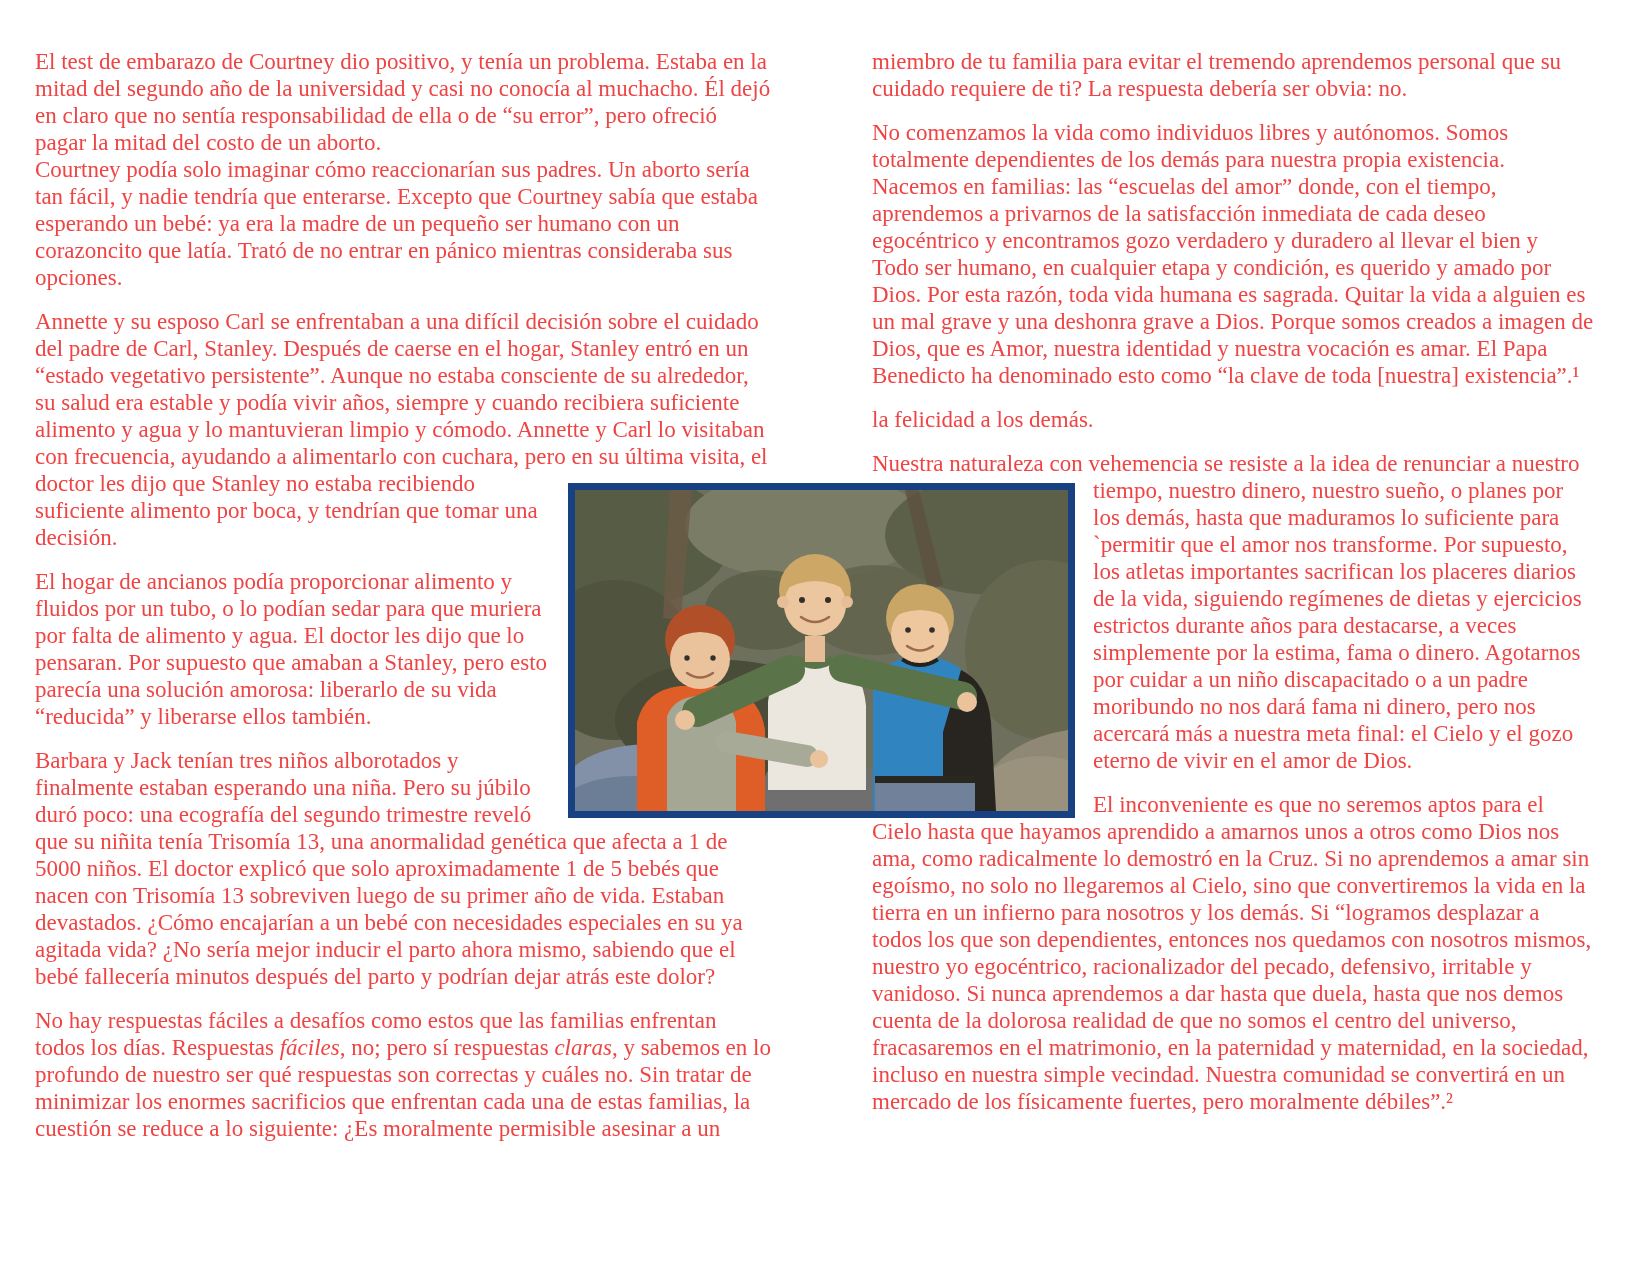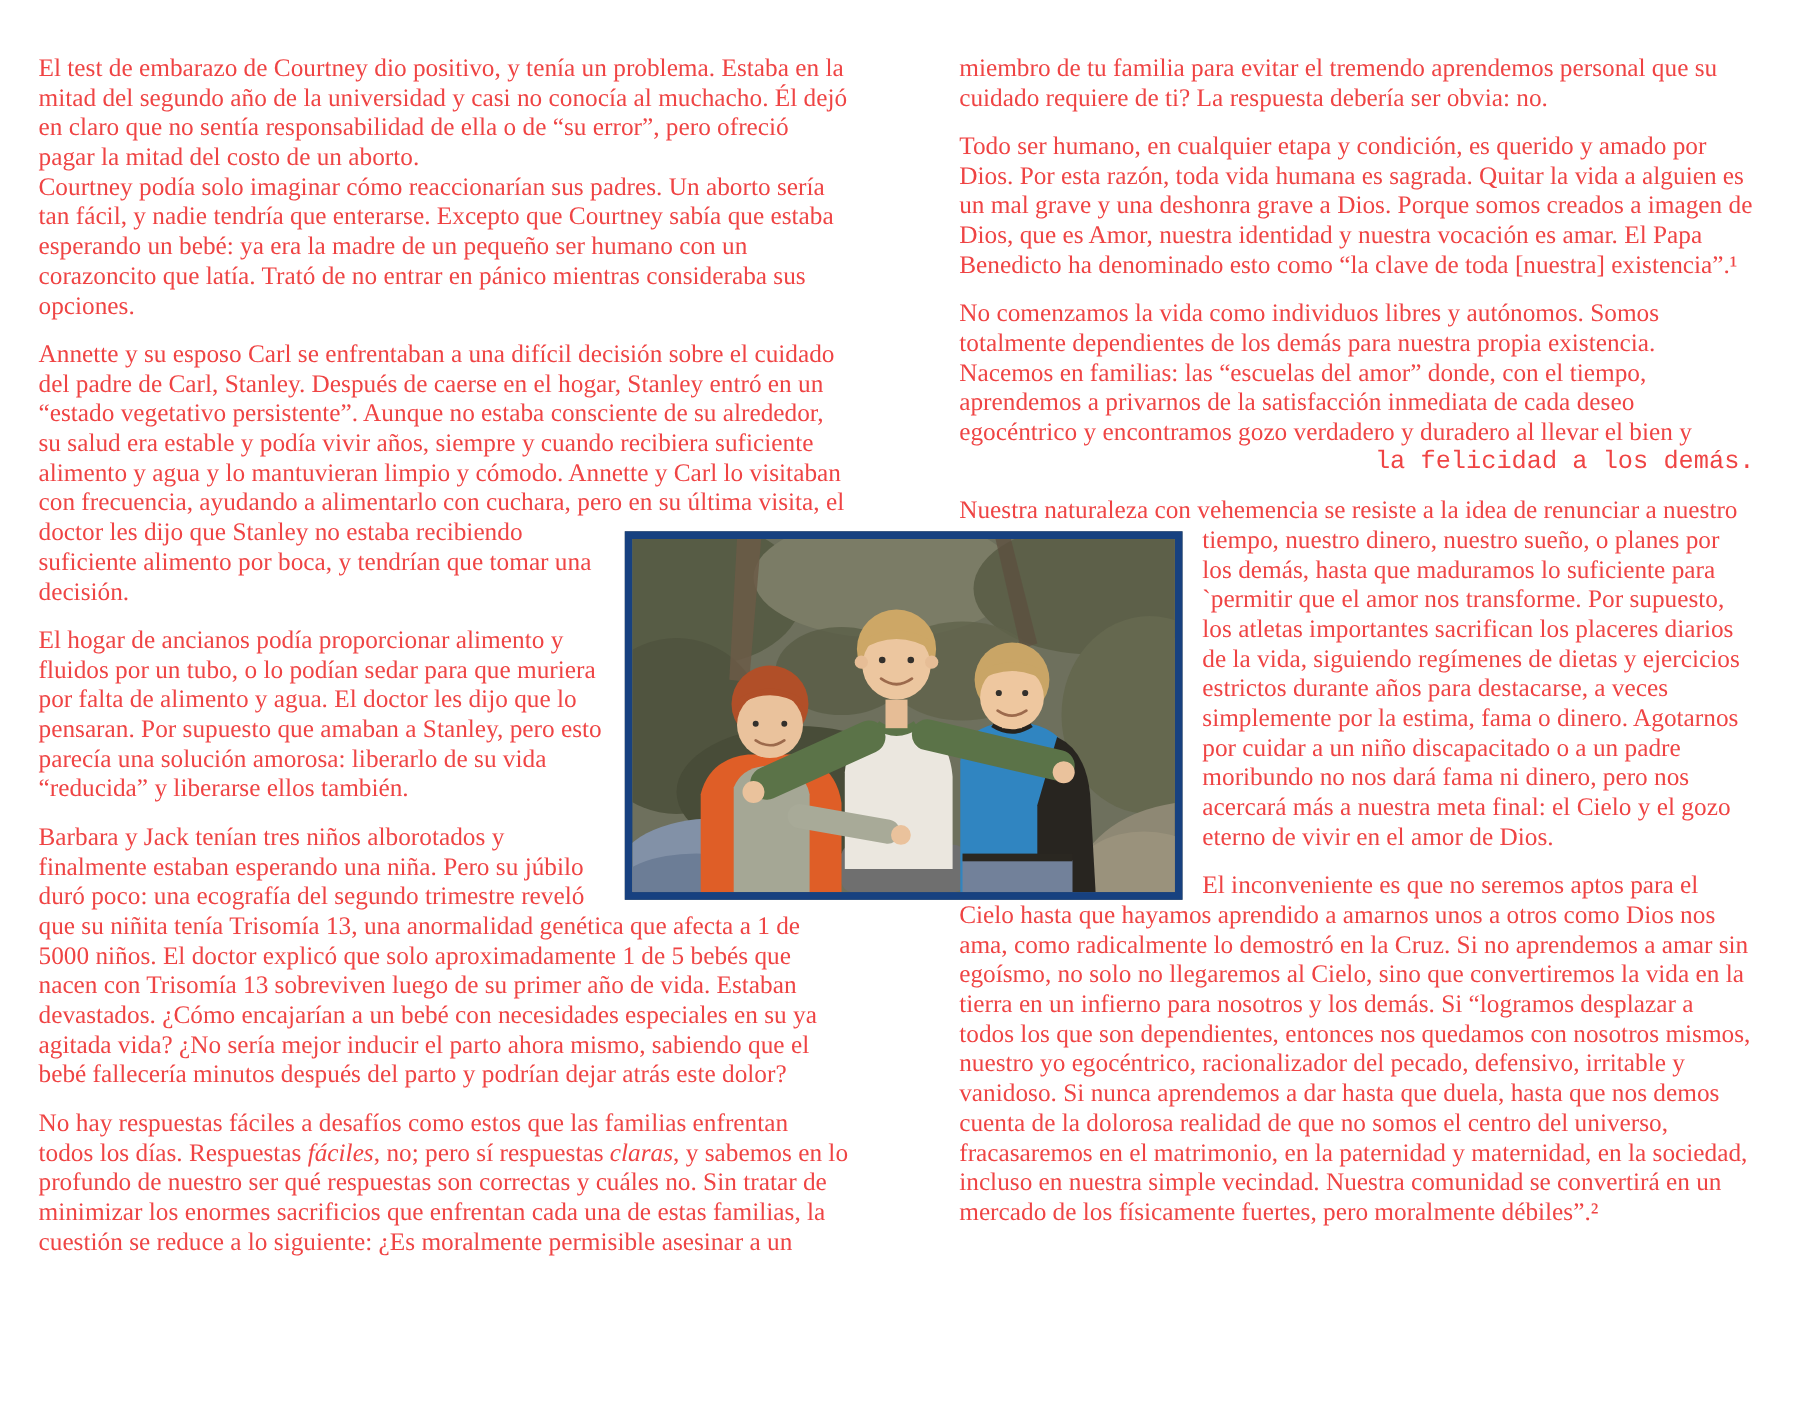--- a/index.html
+++ b/index.html
@@ -14,21 +14,21 @@
   }
   .col{
     position:absolute;top:48px;
     font-size:23px;line-height:27px;
     text-align:left;
   }
   .col-left{left:35px;width:737px;}
   .col-right{left:872px;width:723px;}
   .para{margin:0 0 17px 0;padding:0;}
   .para.no-gap{margin-bottom:0;}
-  .para.centered{text-align:right;font-family:Liberation Mono, monospace;}
+  .para.centered{text-align:left;}
   .para i{}
   
   .spacer-right{
     float:right;width:220px;height:770px;
     shape-outside:inset(425px 0 0 0);
   }
   .spacer-left{
     float:left;width:221px;height:770px;
     shape-outside:inset(435px 0 0 0);
   }
@@ -52,22 +52,22 @@
     <p class="para">Courtney podía solo imaginar cómo reaccionarían sus padres. Un aborto sería tan fácil, y nadie tendría que enterarse. Excepto que Courtney sabía que estaba esperando un bebé: ya era la madre de un pequeño ser humano con un corazoncito que latía. Trató de no entrar en pánico mientras consideraba sus opciones.</p>
     <p class="para">Annette y su esposo Carl se enfrentaban a una difícil decisión sobre el cuidado del padre de Carl, Stanley. Después de caerse en el hogar, Stanley entró en un “estado vegetativo persistente”. Aunque no estaba consciente de su alrededor, su salud era estable y podía vivir años, siempre y cuando recibiera suficiente alimento y agua y lo mantuvieran limpio y cómodo. Annette y Carl lo visitaban con frecuencia, ayudando a alimentarlo con cuchara, pero en su última visita, el doctor les dijo que Stanley no estaba recibiendo suficiente alimento por boca, y tendrían que tomar una decisión.</p>
     <p class="para">El hogar de ancianos podía proporcionar alimento y fluidos por un tubo, o lo podían sedar para que muriera por falta de alimento y agua. El doctor les dijo que lo pensaran. Por supuesto que amaban a Stanley, pero esto parecía una solución amorosa: liberarlo de su vida “reducida” y liberarse ellos también.</p>
     <p class="para">Barbara y Jack tenían tres niños alborotados y finalmente estaban esperando una niña. Pero su júbilo duró poco: una ecografía del segundo trimestre reveló que su niñita tenía Trisomía 13, una anormalidad genética que afecta a 1 de 5000 niños. El doctor explicó que solo aproximadamente 1 de 5 bebés que nacen con Trisomía 13 sobreviven luego de su primer año de vida. Estaban devastados. ¿Cómo encajarían a un bebé con necesidades especiales en su ya agitada vida? ¿No sería mejor inducir el parto ahora mismo, sabiendo que el bebé fallecería minutos después del parto y podrían dejar atrás este dolor?</p>
     <p class="para"><span>No hay respuestas fáciles a desafíos como estos que las familias enfrentan todos los días. Respuestas </span><i>fáciles</i><span>, no; pero sí respuestas </span><i>claras</i><span>, y sabemos en lo profundo de nuestro ser qué respuestas son correctas y cuáles no. Sin tratar de minimizar los enormes sacrificios que enfrentan cada una de estas familias, la cuestión se reduce a lo siguiente: ¿Es moralmente permisible asesinar a un</span></p>
   </div>
 
   <div class="col col-right">
     <div class="spacer-left"></div>
     <p class="para">miembro de tu familia para evitar el tremendo aprendemos personal que su cuidado requiere de ti? La respuesta debería ser obvia: no.</p>
+    <p class="para no-gap">No comenzamos la vida como individuos libres y autónomos. Somos totalmente dependientes de los demás para nuestra propia existencia. Nacemos en familias: las “escuelas del amor” donde, con el tiempo, aprendemos a privarnos de la satisfacción inmediata de cada deseo egocéntrico y encontramos gozo verdadero y duradero al llevar el bien y</p>
     <p class="para">Todo ser humano, en cualquier etapa y condición, es querido y amado por Dios. Por esta razón, toda vida humana es sagrada. Quitar la vida a alguien es un mal grave y una deshonra grave a Dios. Porque somos creados a imagen de Dios, que es Amor, nuestra identidad y nuestra vocación es amar. El Papa Benedicto ha denominado esto como “la clave de toda [nuestra] existencia”.¹</p>
-    <p class="para no-gap">No comenzamos la vida como individuos libres y autónomos. Somos totalmente dependientes de los demás para nuestra propia existencia. Nacemos en familias: las “escuelas del amor” donde, con el tiempo, aprendemos a privarnos de la satisfacción inmediata de cada deseo egocéntrico y encontramos gozo verdadero y duradero al llevar el bien y</p>
     <p class="para centered">la felicidad a los demás.</p>
     <p class="para">Nuestra naturaleza con vehemencia se resiste a la idea de renunciar a nuestro tiempo, nuestro dinero, nuestro sueño, o planes por los demás, hasta que maduramos lo suficiente para `permitir que el amor nos transforme. Por supuesto, los atletas importantes sacrifican los placeres diarios de la vida, siguiendo regímenes de dietas y ejercicios estrictos durante años para destacarse, a veces simplemente por la estima, fama o dinero. Agotarnos por cuidar a un niño discapacitado o a un padre moribundo no nos dará fama ni dinero, pero nos acercará más a nuestra meta final: el Cielo y el gozo eterno de vivir en el amor de Dios.</p>
     <p class="para">El inconveniente es que no seremos aptos para el Cielo hasta que hayamos aprendido a amarnos unos a otros como Dios nos ama, como radicalmente lo demostró en la Cruz. Si no aprendemos a amar sin egoísmo, no solo no llegaremos al Cielo, sino que convertiremos la vida en la tierra en un infierno para nosotros y los demás. Si “logramos desplazar a todos los que son dependientes, entonces nos quedamos con nosotros mismos, nuestro yo egocéntrico, racionalizador del pecado, defensivo, irritable y vanidoso. Si nunca aprendemos a dar hasta que duela, hasta que nos demos cuenta de la dolorosa realidad de que no somos el centro del universo, fracasaremos en el matrimonio, en la paternidad y maternidad, en la sociedad, incluso en nuestra simple vecindad. Nuestra comunidad se convertirá en un mercado de los físicamente fuertes, pero moralmente débiles”.²</p>
   </div>
 
   <div class="photo-frame">
     <svg viewBox="0 0 493 321" preserveAspectRatio="none">
 
       <rect width="493" height="321" fill="#6e705d"></rect>
       <ellipse cx="60" cy="50" rx="95" ry="65" fill="#575c45"></ellipse>

